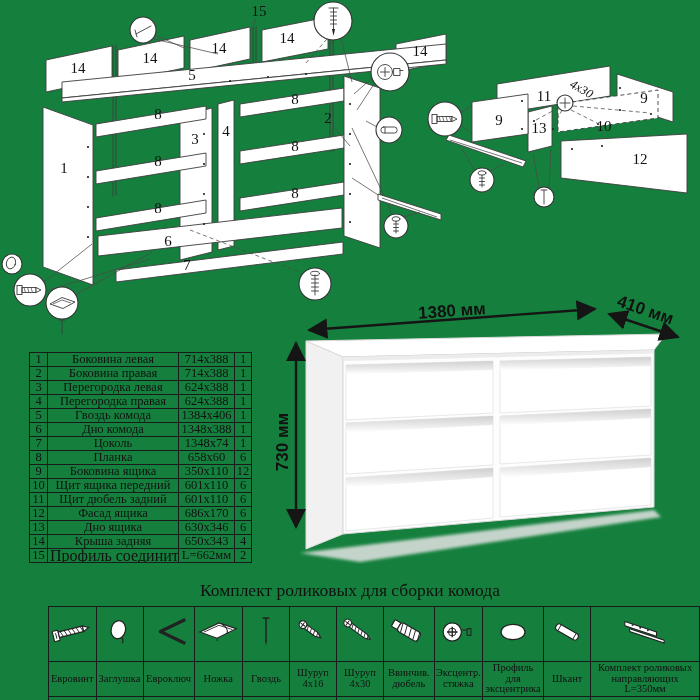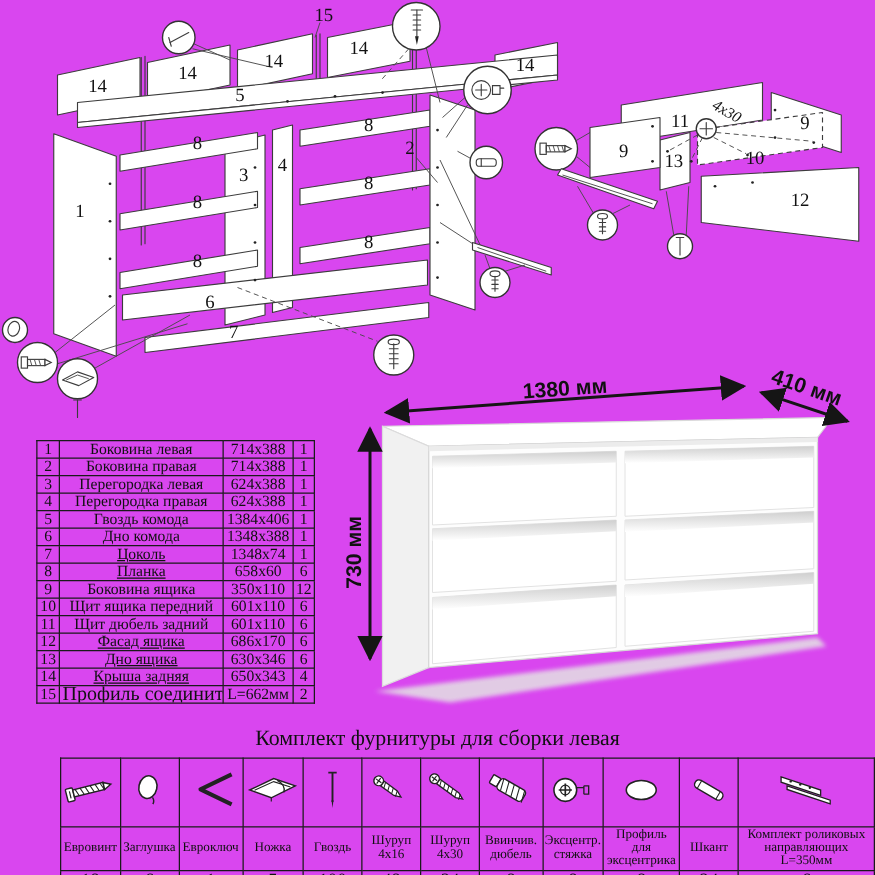--- a/index.html
+++ b/index.html
@@ -1,16 +1,16 @@
 <!DOCTYPE html>
 <html><head>
 <meta charset="utf-8">
 <style>
   html,body{margin:0;padding:0;background:#fff;}
-  #page{position:relative;width:700px;height:700px;background:#d946ef;overflow:hidden;
+  #page{position:relative;width:700px;height:700px;background:#15803d;overflow:hidden;
         font-family:"Liberation Serif","DejaVu Serif",serif;color:#111;}
   #diagram-svg{position:absolute;left:0;top:0;}
   
   .ln{stroke:#3c3c3c;fill:#fff;stroke-width:.9;stroke-linejoin:round;}
   .wire{stroke:#3c3c3c;fill:none;stroke-width:.9;stroke-linecap:round;}
   .thin{stroke:#4a4a4a;fill:none;stroke-width:.75;}
   .dash{stroke:#4a4a4a;fill:none;stroke-width:.75;stroke-dasharray:4 3;}
   .co{fill:#fff;stroke:#333;stroke-width:1.1;}
   .dot{fill:#222;stroke:none;}
   .lbl{fill:#111;font-family:"Liberation Serif","DejaVu Serif",serif;font-size:15px;
@@ -23,21 +23,21 @@
   .drawer{fill:#fff;stroke:#e2e2e2;stroke-width:.8;}
   .groove{fill:url(#grv);stroke:none;}
   .meas{stroke:#151515;stroke-width:2.4;fill:none;}
   
   #parts-table{position:absolute;left:29px;top:352px;border-collapse:collapse;
                table-layout:fixed;width:216px;}
   #parts-table td{border:1px solid #1a1a1a;font-size:12.5px;line-height:13px;height:13px;
                   padding:0 2px;white-space:nowrap;overflow:hidden;}
   #parts-table td.c-num{width:17px;text-align:center;padding:0;}
   #parts-table td.c-name{width:126px;text-align:center;}
-  #parts-table td.c-name.ind{text-align:center;text-decoration:underline;}
+  #parts-table td.c-name.ind{text-align:center;}
   #parts-table td.c-name.sm{font-size:16px;}
   #parts-table td.c-size{width:51px;text-align:center;}
   #parts-table td.c-qty{width:16px;text-align:center;padding:0;}
   
   #hw-title{position:absolute;left:0;top:580px;width:700px;text-align:center;
             font-size:17.5px;}
   #hw-table{position:absolute;left:48px;top:606px;border-collapse:collapse;table-layout:fixed;}
   #hw-table td{border:1px solid #1a1a1a;text-align:center;vertical-align:middle;padding:0;}
   #hw-table tr.r-icon td{height:54px;}
   #hw-table tr.r-name td{height:22px;font-size:10.5px;line-height:10.5px;padding:1px;}
@@ -389,21 +389,21 @@
         </tr>
         <tr>
           <td class="c-num">15</td>
           <td class="c-name sm">Профиль соединительный</td>
           <td class="c-size">L=662мм</td>
           <td class="c-qty">2</td>
         </tr>
       </tbody>
 </table>
 
-<div id="hw-title">Комплект фурнитуры для сборки левая</div>
+<div id="hw-title">Комплект роликовых для сборки комода</div>
 <table id="hw-table">
   <tbody>
     <tr class="r-icon" id="hw-icons">
           <td style="width: 47px;"><svg width="46" height="42" viewBox="0 0 48 42">
               <g transform="rotate(-14 24 21)" stroke="#222">
                 <rect x="4" y="15.5" width="6" height="11" rx="1" fill="#fff" stroke-width="1.2"></rect>
                 <line x1="7" y1="18" x2="7" y2="24" stroke-width="1"></line>
                 <rect x="10" y="17.5" width="26" height="6" fill="#fff" stroke-width="1.2"></rect>
                 <path d="M12,17.5 l2.2,6 m2.1,-6 l2.2,6 m2.1,-6 l2.2,6 m2.1,-6 l2.2,6 m2.1,-6 l2.2,6 m2.1,-6 l2.2,6" fill="none" stroke-width=".9"></path>
                 <polygon points="36,17.5 42,20.5 36,23.5" fill="#fff" stroke-width="1.2"></polygon>

